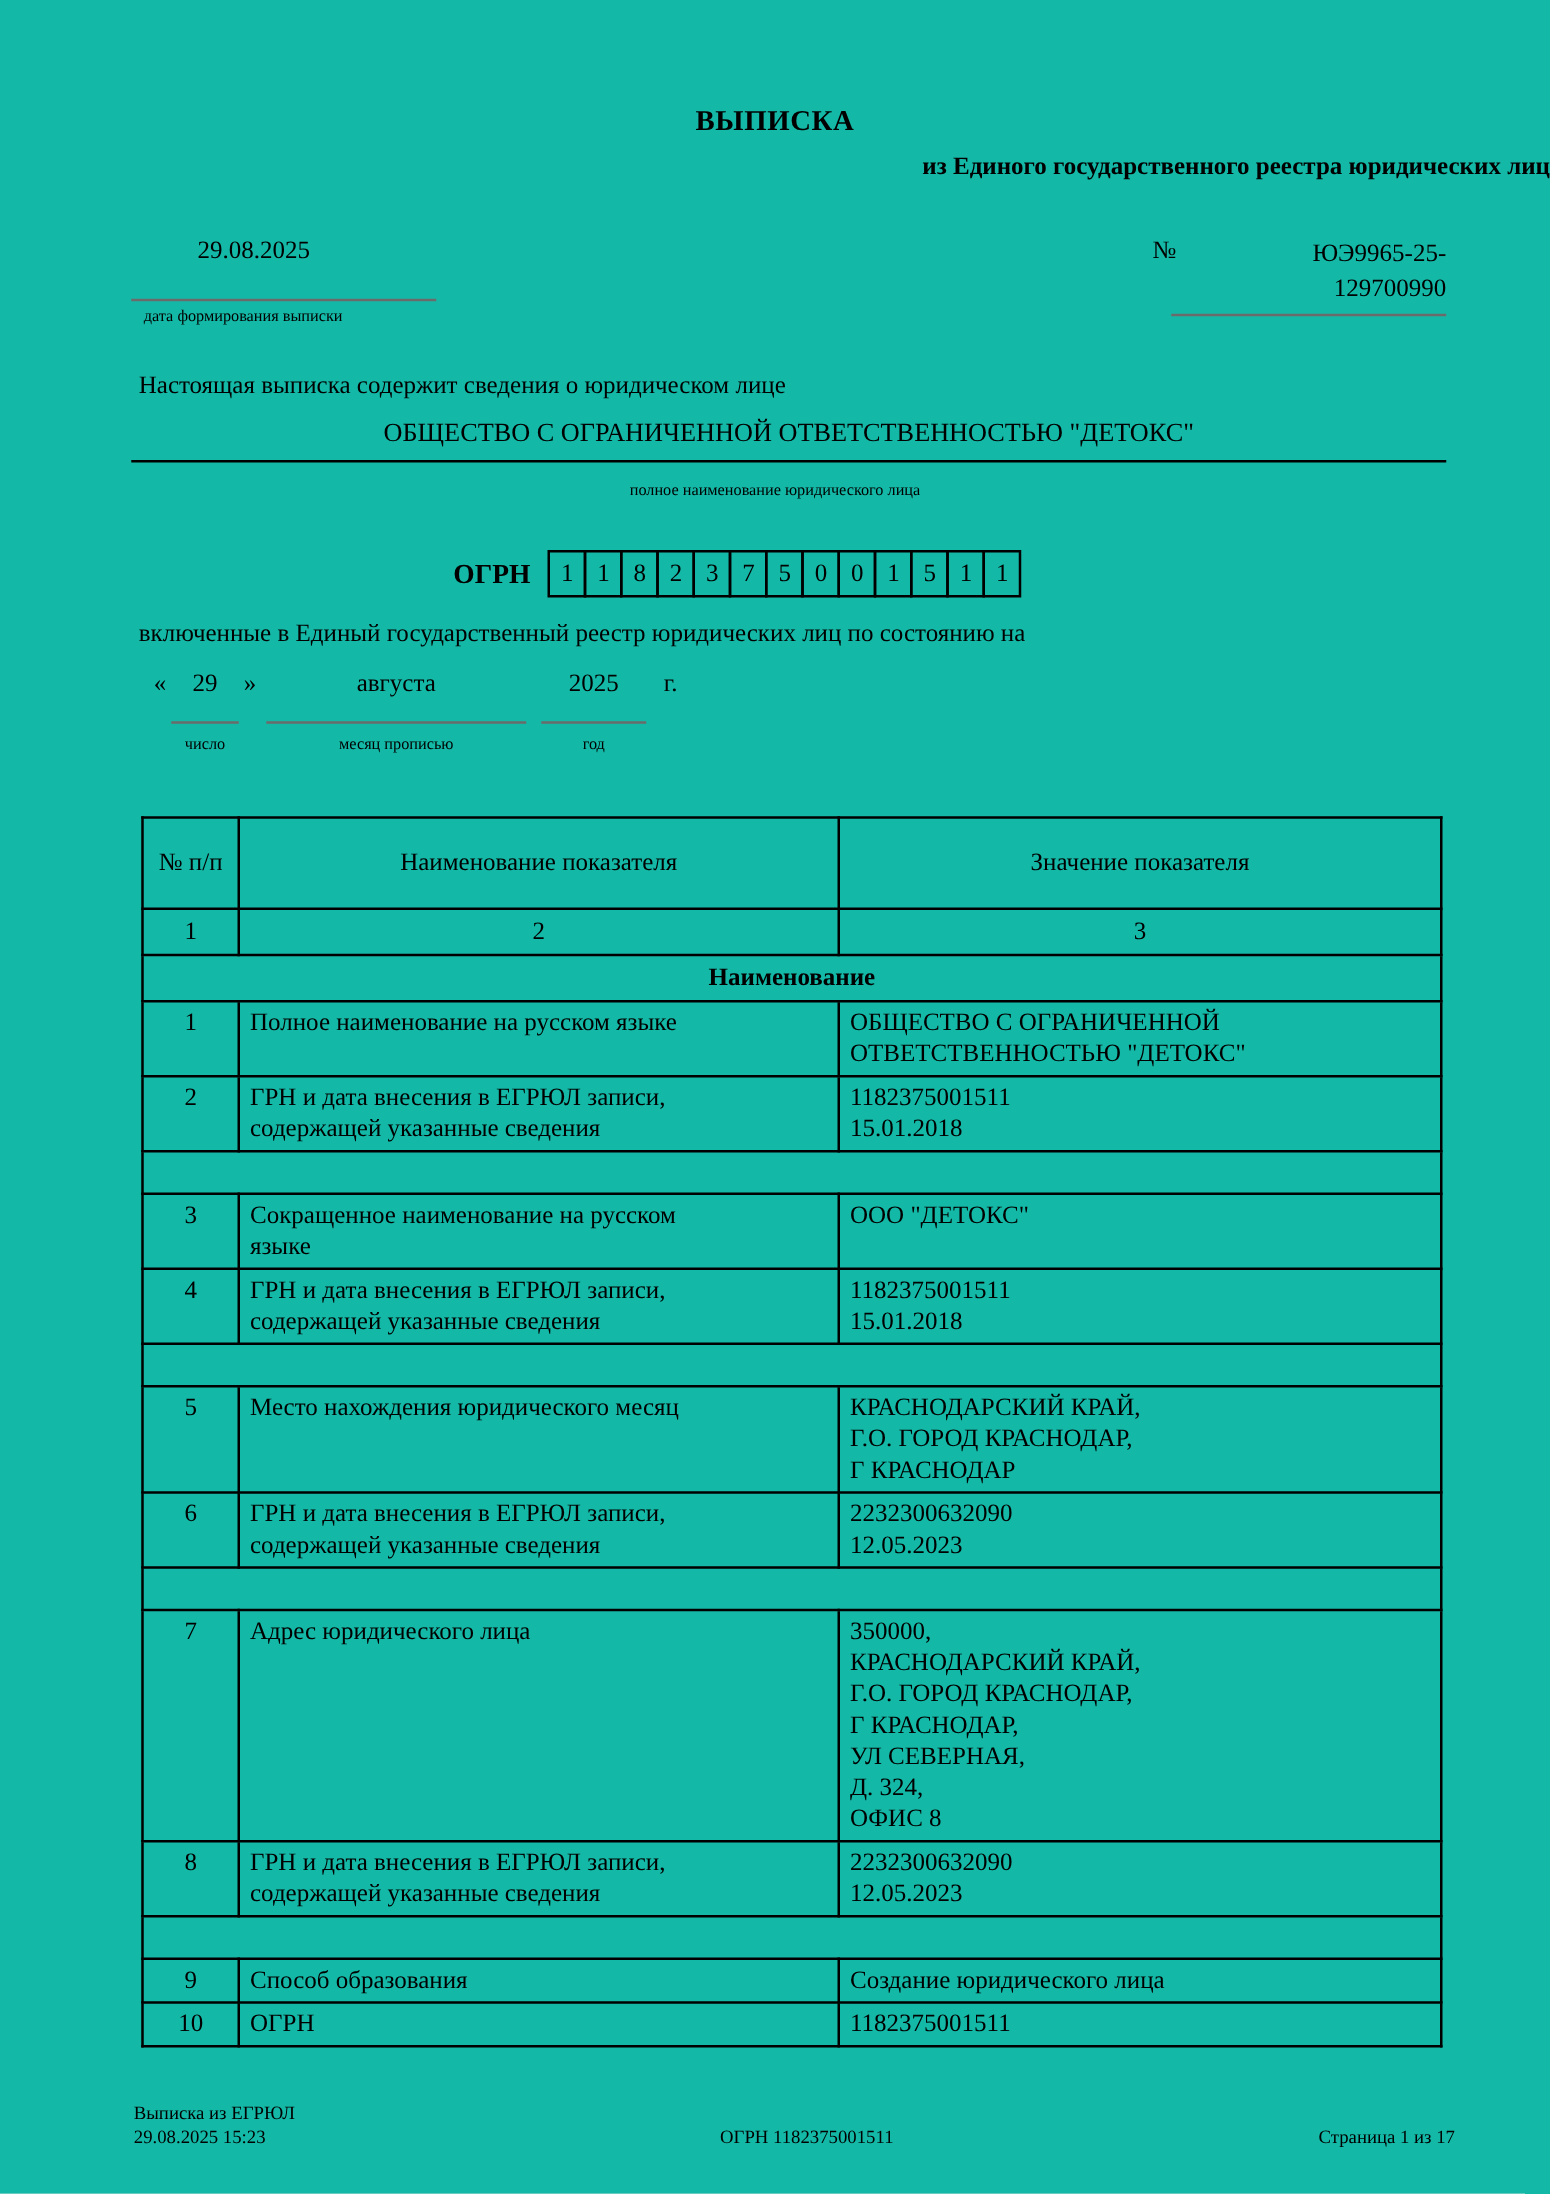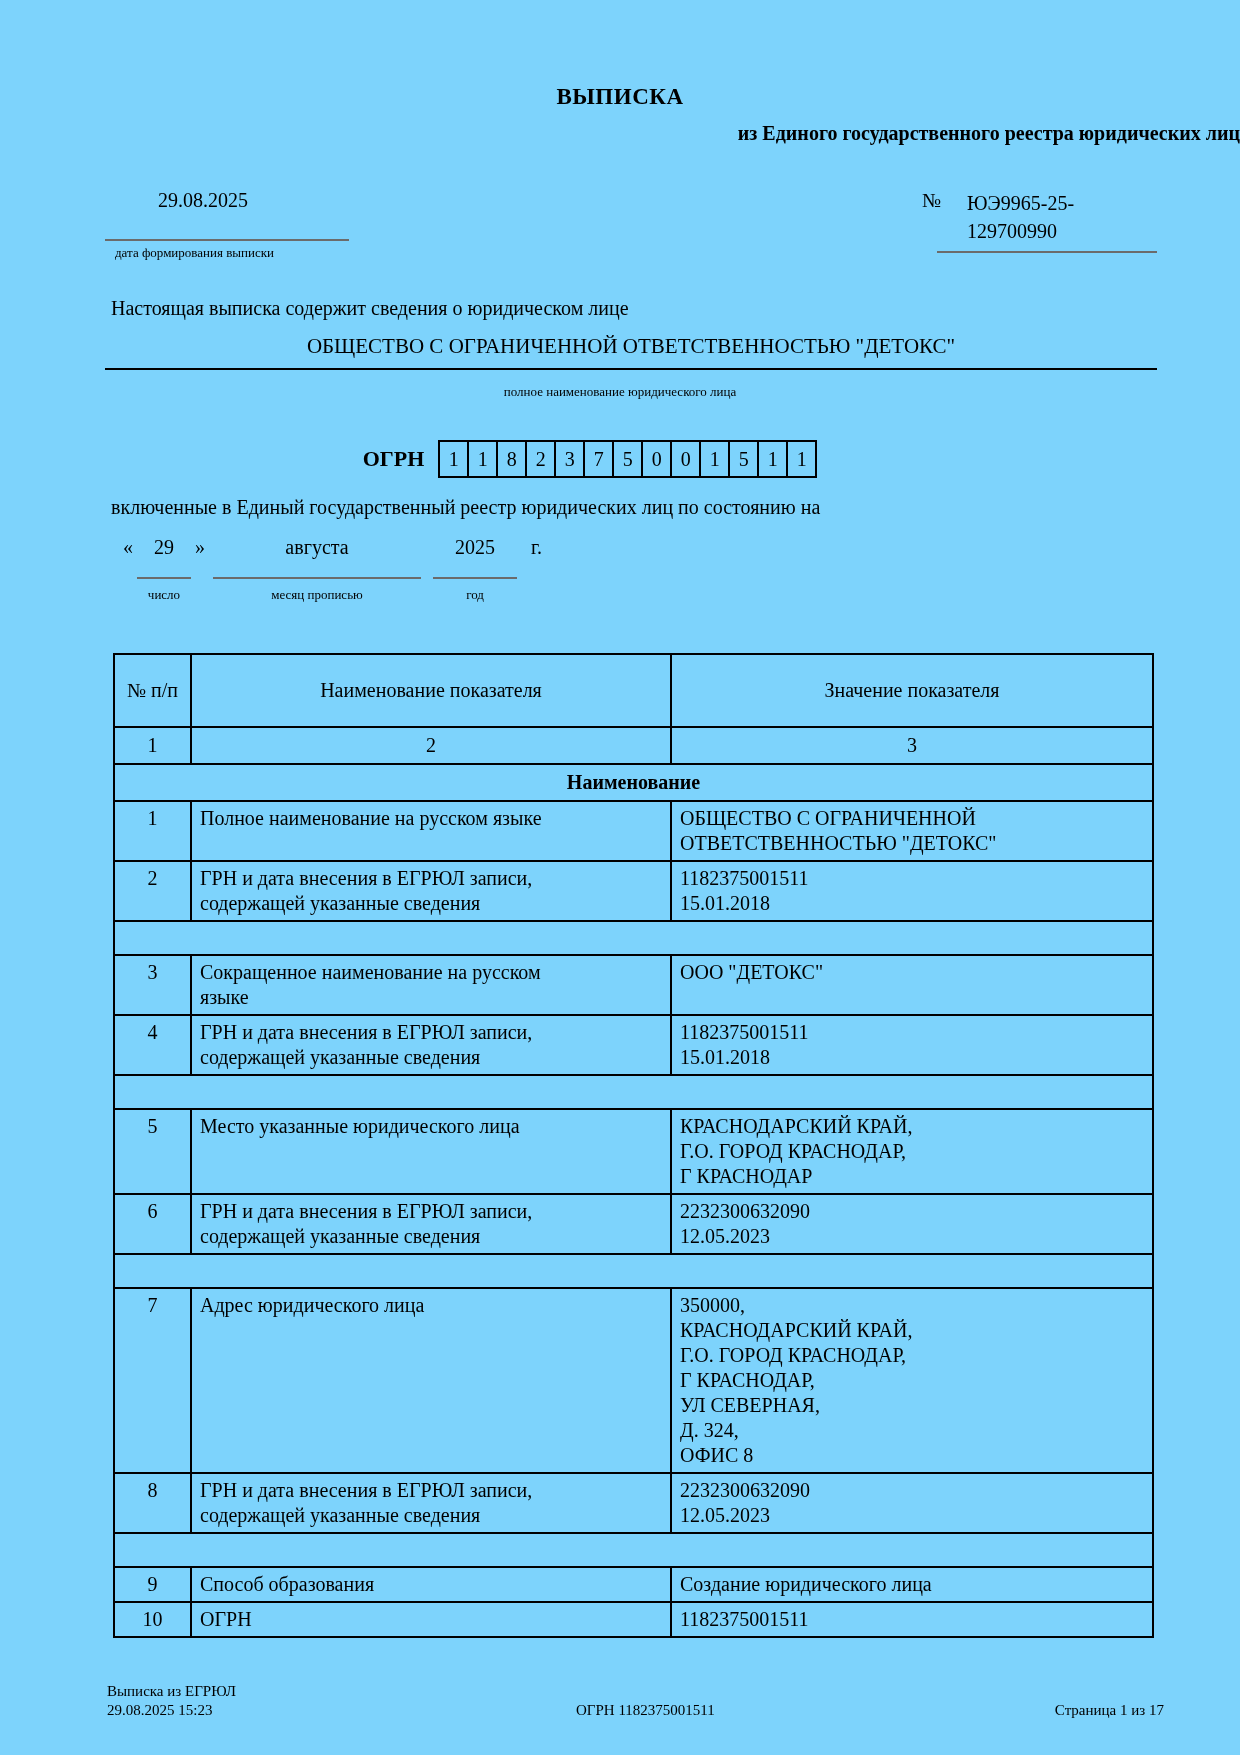--- a/index.html
+++ b/index.html
@@ -1,21 +1,21 @@
 <!DOCTYPE html>
 <html><head>
 <meta charset="utf-8">
 <style>
   html, body { margin: 0; padding: 0; background: #e8e8e8; }
   .page {
     position: relative;
     width: 1240px;
     height: 1755px;
     margin: 0 auto;
-    background: #7dd3fc;
+    background: #14b8a6;
     font-family: "Liberation Serif", "DejaVu Serif", serif;
     color: #000;
     overflow: hidden;
   }
   .doc-title {
     padding-top: 84px;
     text-align: center;
     font-size: 23px;
     font-weight: bold;
     letter-spacing: 0.5px;
@@ -29,21 +29,21 @@
   .meta {
     position: relative;
     margin: 44px 83px 0 105px;
     height: 104px;
     font-size: 20px;
   }
   .meta-date { position: absolute; left: 53px; top: 0; }
   .meta-date-line { position: absolute; left: 0; top: 50px; width: 244px; border-top: 2px solid #6b6b6b; }
   .meta-date-label { position: absolute; left: 10px; top: 56px; font-size: 13px; }
   .meta-no { position: absolute; left: 817px; top: 0; }
-  .meta-num { position: absolute; left: 862px; top: 0; width: 190px; line-height: 28px; }
+  .meta-num { position: absolute; left: 862px; top: 0; width: 190px; text-align: right; line-height: 28px; }
   .meta-num-line { position: absolute; left: 832px; top: 62px; width: 220px; border-top: 2px solid #6b6b6b; }
   .intro-statement { margin: 4px 83px 0 105px; padding-left: 6px; font-size: 20px; }
   .company-block {
     margin: 14px 83px 0 105px;
     text-align: center;
     font-size: 21px;
     padding-bottom: 9px;
     border-bottom: 2px solid #000;
   }
   .company-label { margin-top: 14px; text-align: center; font-size: 13px; }
@@ -228,21 +228,21 @@
       <td class="c-name">ГРН и дата внесения в ЕГРЮЛ записи,
 содержащей указанные сведения</td>
       <td class="c-val">1182375001511
 15.01.2018</td>
     </tr>
     <tr class="spacer">
           <td colspan="3"></td>
         </tr>
     <tr>
       <td class="c-num">5</td>
-      <td class="c-name">Место указанные юридического лица</td>
+      <td class="c-name">Место нахождения юридического месяц</td>
       <td class="c-val">КРАСНОДАРСКИЙ КРАЙ,
 Г.О. ГОРОД КРАСНОДАР,
 Г КРАСНОДАР</td>
     </tr>
     <tr>
       <td class="c-num">6</td>
       <td class="c-name">ГРН и дата внесения в ЕГРЮЛ записи,
 содержащей указанные сведения</td>
       <td class="c-val">2232300632090
 12.05.2023</td>

